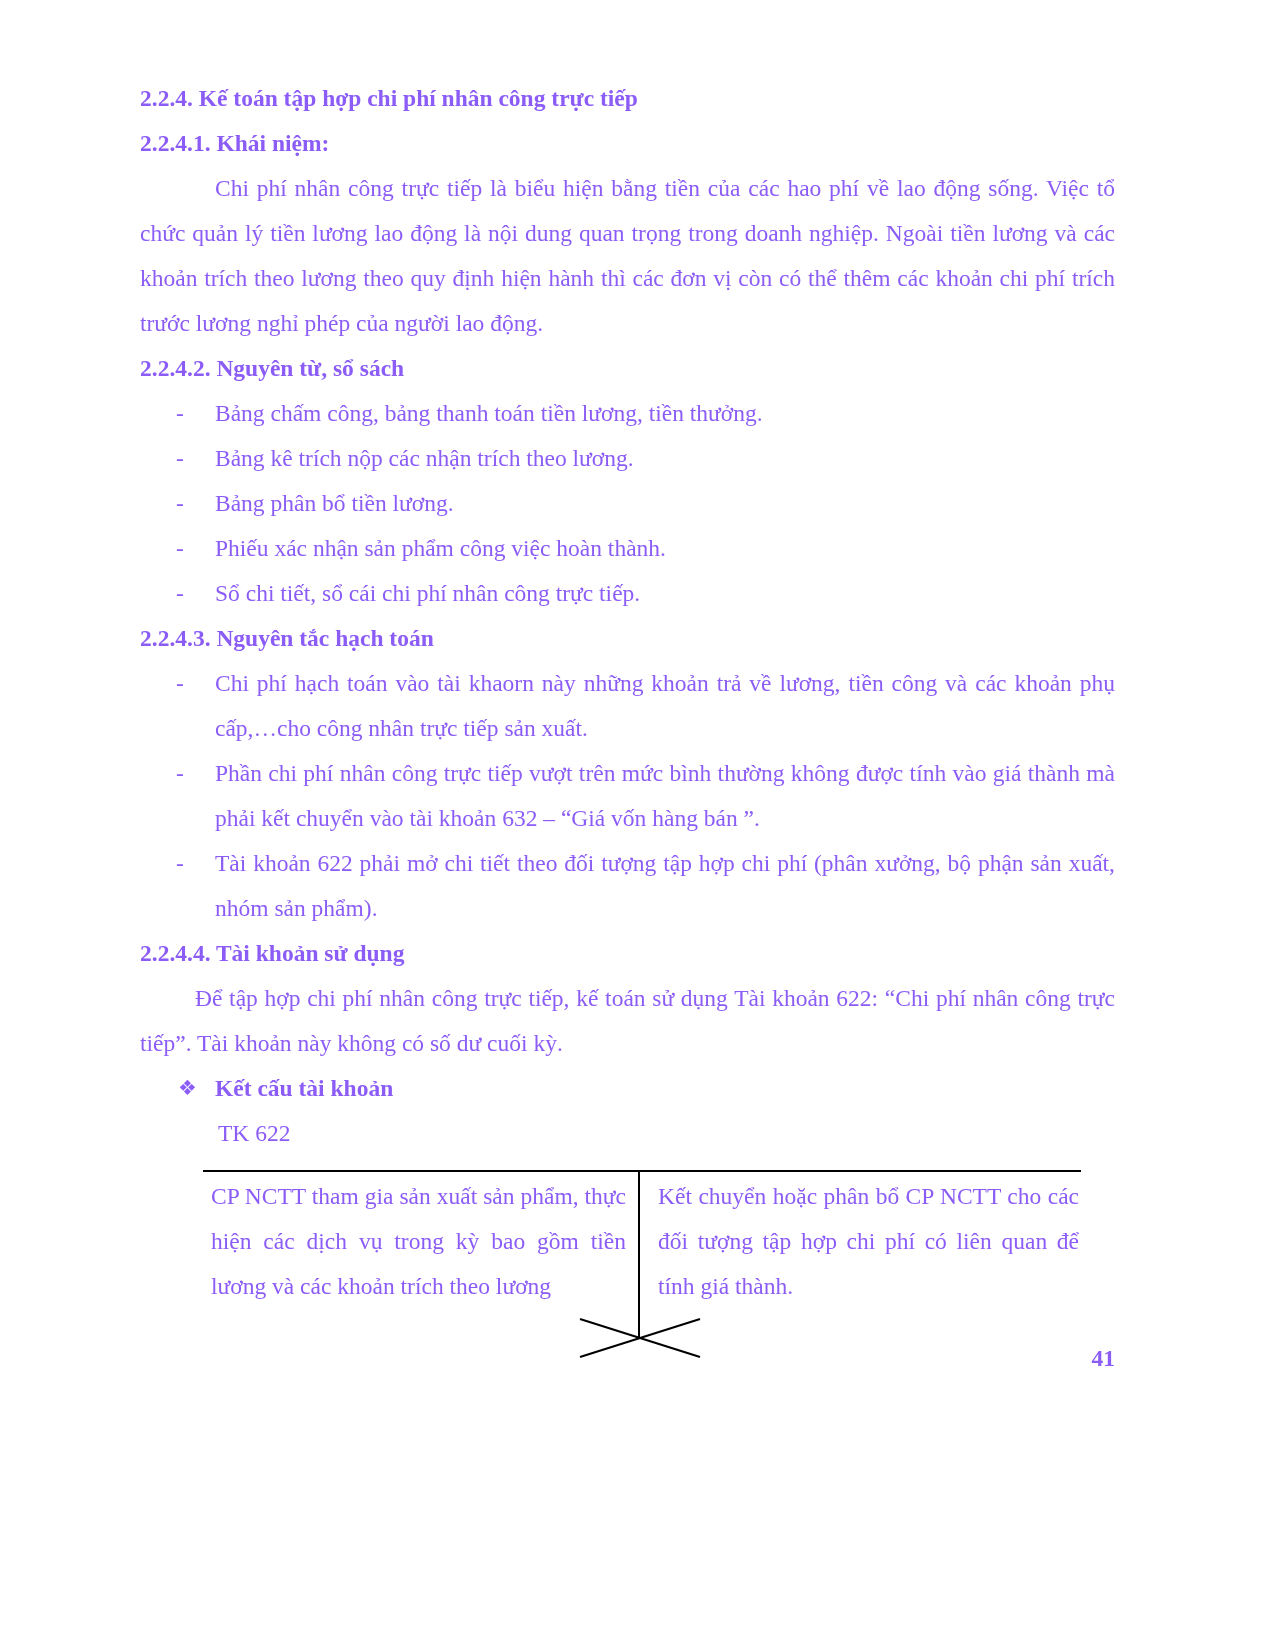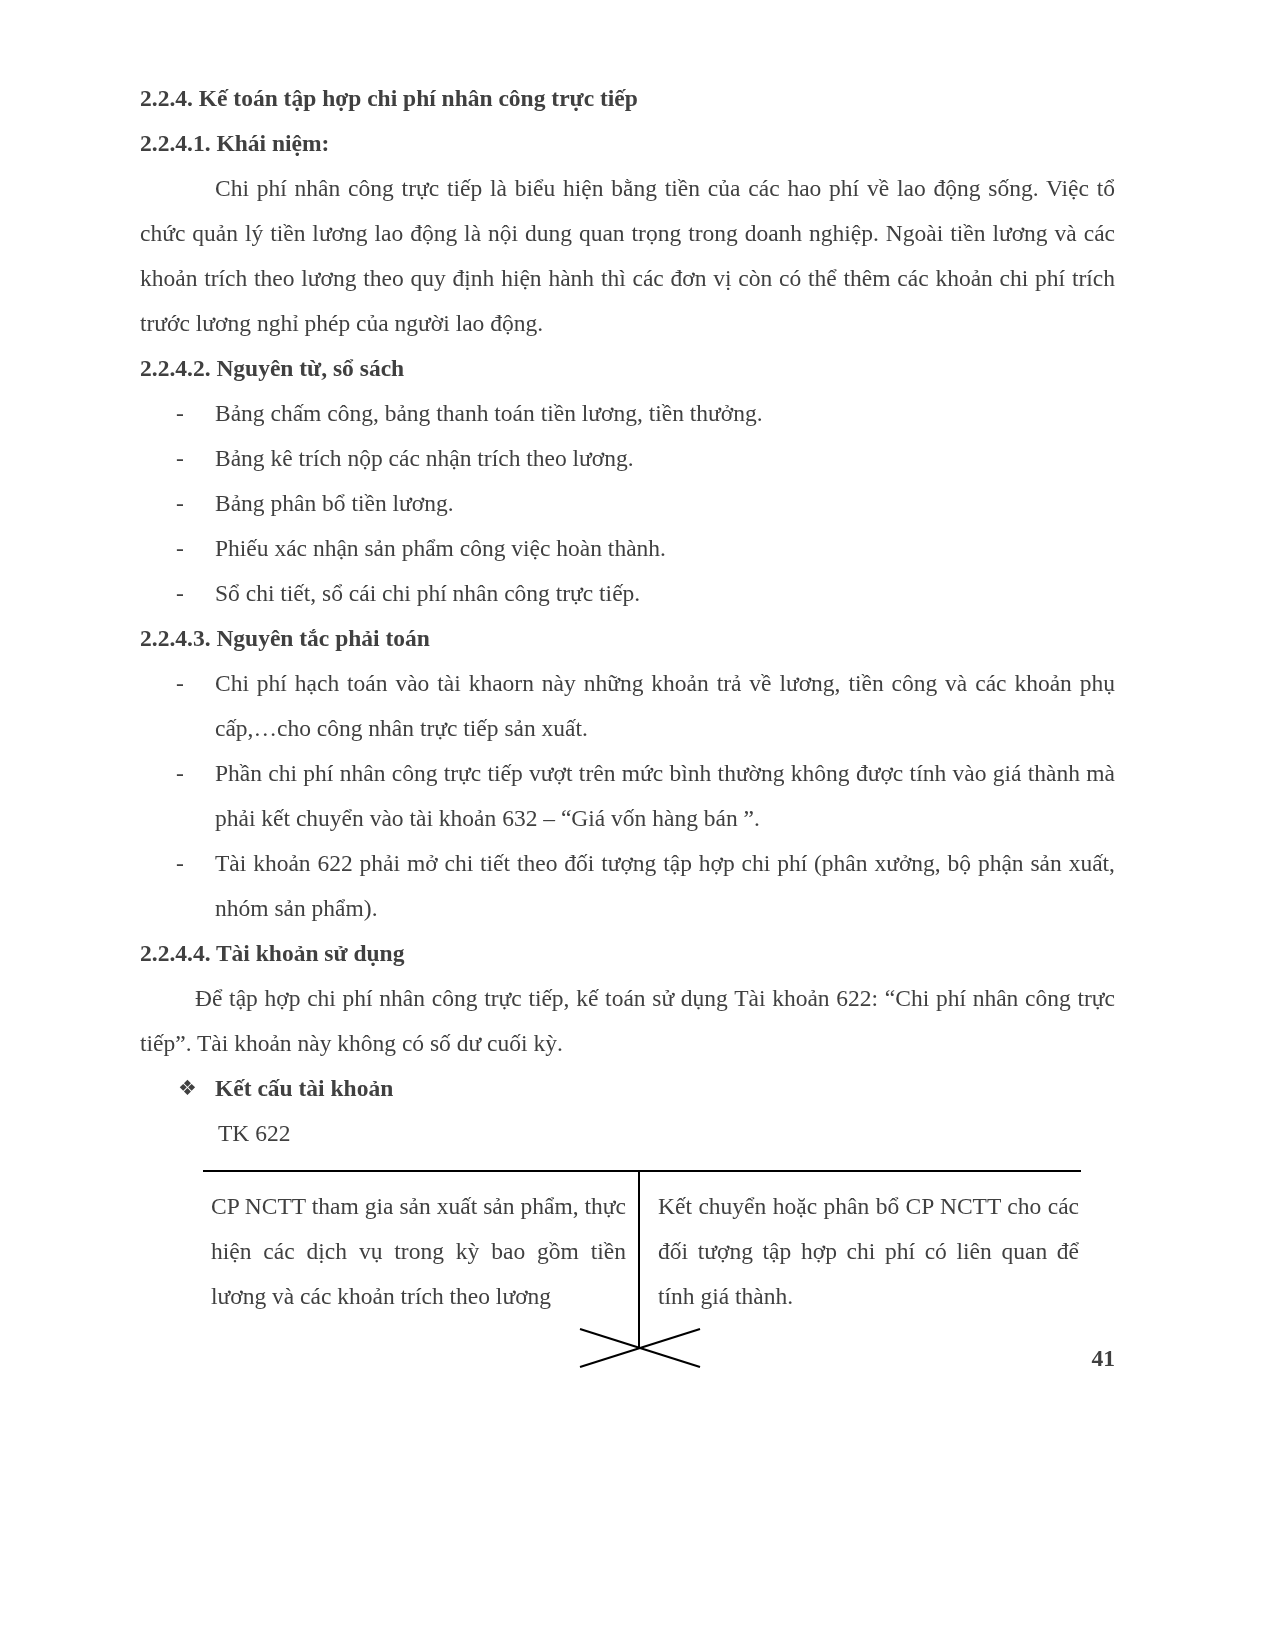--- a/index.html
+++ b/index.html
@@ -5,21 +5,21 @@
   * { box-sizing: border-box; }
   html, body { margin: 0; padding: 0; background: #ffffff; }
   .page {
     width: 1275px;
     height: 1650px;
     margin: 0 auto;
     background: #ffffff;
     font-family: "Liberation Serif", "DejaVu Serif", serif;
     font-size: 23.5px;
     line-height: 45px;
-    color: #404040;
+    color: #8b5cf6;
     padding: 76px 160px 0 140px;
     position: relative;
     overflow: hidden;
   }
   .heading {
     font-weight: bold;
     margin: 0;
     font-size: inherit;
     line-height: inherit;
   }
@@ -57,25 +57,25 @@
     margin-left: 63px;
     margin-top: 14px;
     width: 878px;
     border-top: 2px solid #000;
     display: flex;
     position: relative;
   }
   .t-debit {
     width: 437px;
     border-right: 2px solid #000;
-    padding: 12px 12px 28px 8px;
+    padding: 2px 12px 28px 8px;
   }
   .t-credit {
     flex: 1;
-    padding: 12px 2px 0 18px;
+    padding: 2px 2px 0 18px;
   }
   .t-debit p, .t-credit p {
     margin: 0;
     text-align: justify;
   }
   .t-close {
     position: absolute;
     left: 437px;
     bottom: -26px;
     transform: translateX(-50%);
@@ -114,21 +114,21 @@
     <li class="bullet">
       <span class="bullet-marker">-</span>
       <span class="bullet-text">Phiếu xác nhận sản phẩm công việc hoàn thành.</span>
     </li>
     <li class="bullet">
       <span class="bullet-marker">-</span>
       <span class="bullet-text">Sổ chi tiết, sổ cái chi phí nhân công trực tiếp.</span>
     </li>
   </ul>
 
-  <h2 class="heading">2.2.4.3. Nguyên tắc phải toán</h2>
+  <h2 class="heading">2.2.4.3. Nguyên tắc hạch toán</h2>
   <ul class="bullets">
     <li class="bullet">
       <span class="bullet-marker">-</span>
       <span class="bullet-text">Chi phí hạch toán vào tài khaorn này những khoản trả về lương, tiền công và các khoản phụ cấp,…cho công nhân trực tiếp sản xuất.</span>
     </li>
     <li class="bullet">
       <span class="bullet-marker">-</span>
       <span class="bullet-text">Phần chi phí nhân công trực tiếp vượt trên mức bình thường không được tính vào giá thành mà phải kết chuyển vào tài khoản 632 – “Giá vốn hàng bán ”.</span>
     </li>
     <li class="bullet">

